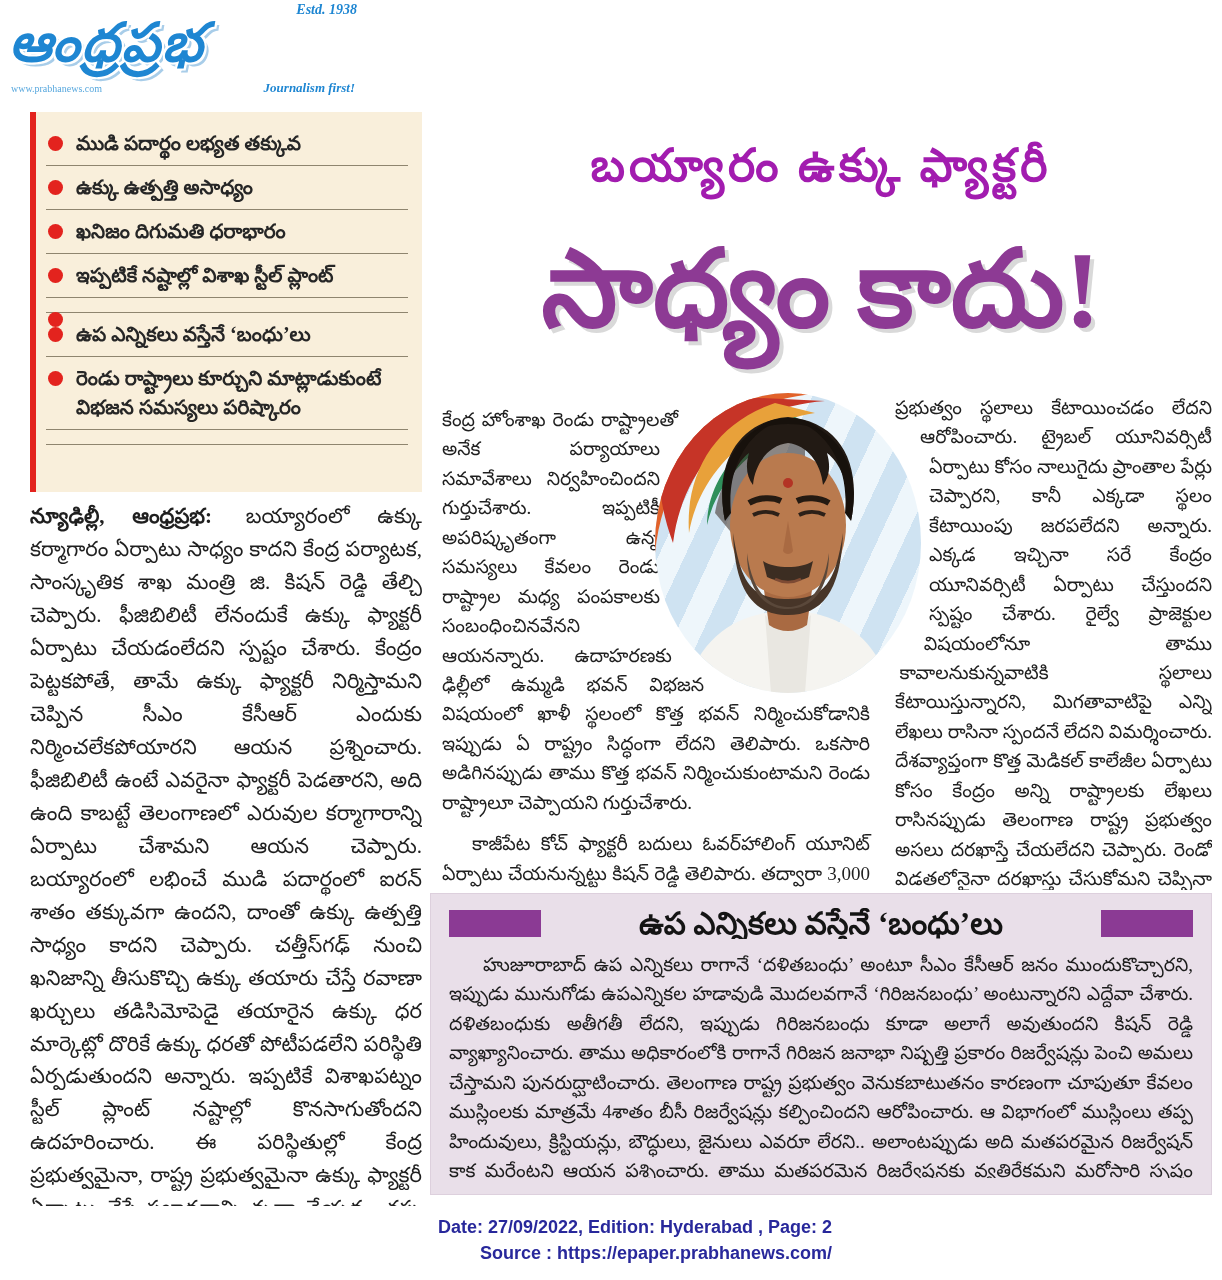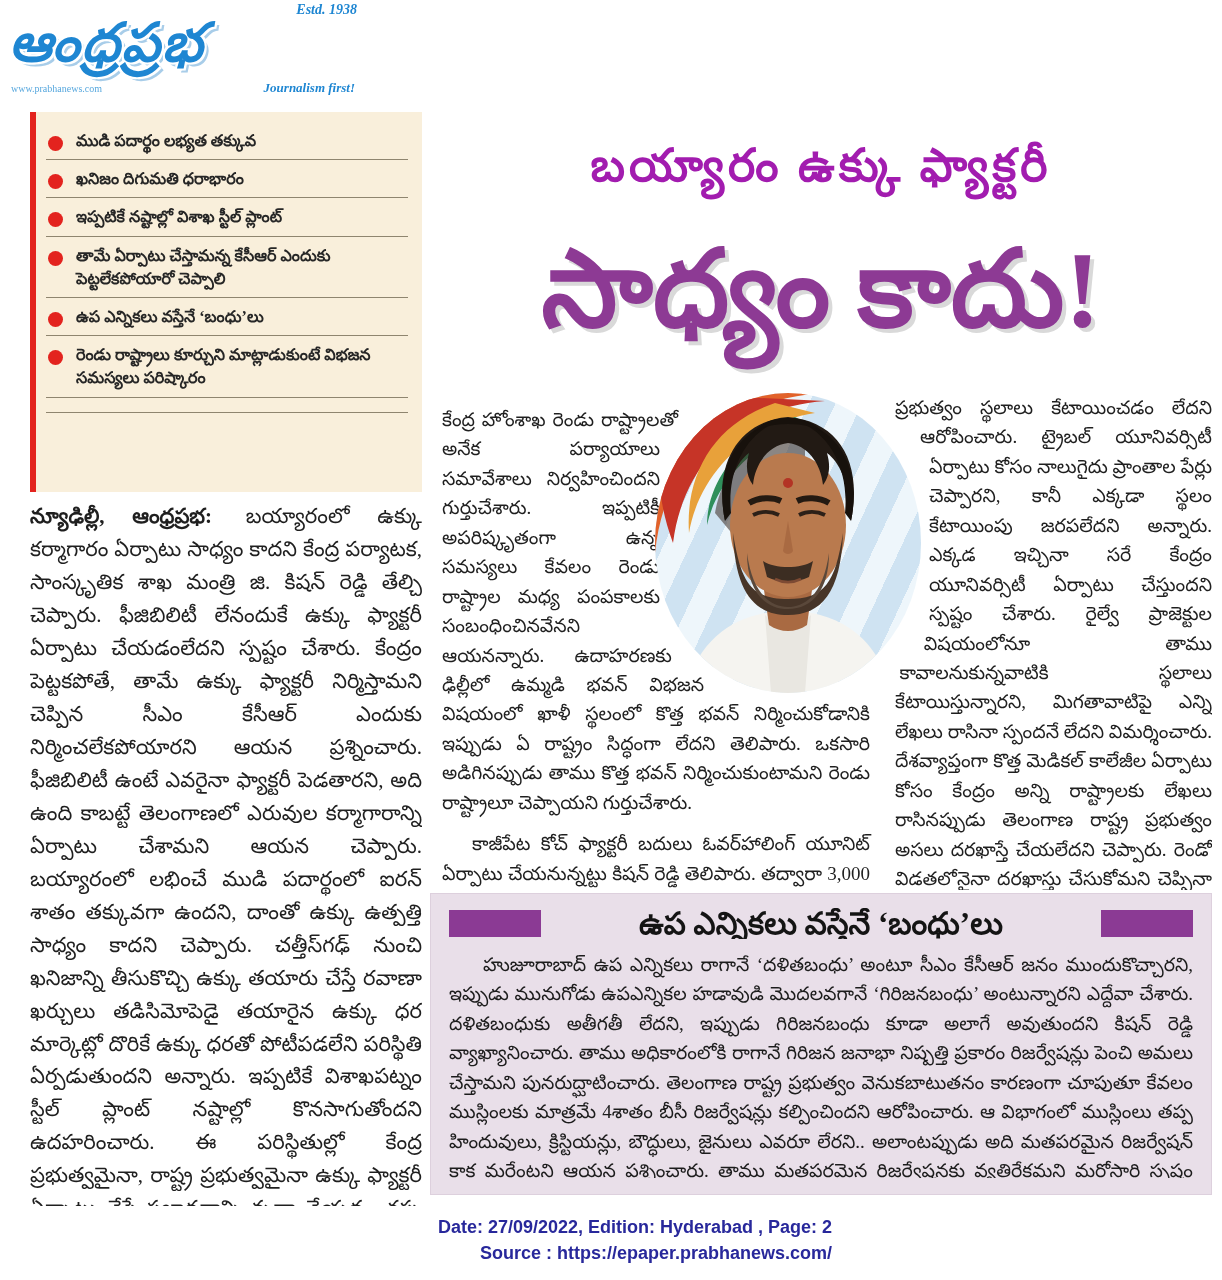--- a/index.html
+++ b/index.html
@@ -16,21 +16,21 @@
   .site{position:absolute;bottom:10px;left:2px;font-size:10px;color:#58a8de;}
   .tagline{position:absolute;bottom:8px;right:-6px;font-size:13px;font-style:italic;font-weight:bold;color:#1e86d2;}
 
   
   .hl-box{position:absolute;left:30px;top:112px;width:392px;height:380px;background:#f9efdb;
           border-left:6px solid #e3231e;padding:10px 14px 6px 10px;box-sizing:border-box;overflow:hidden;}
   .hl-box ul{list-style:none;margin:0;padding:0;}
   .hl-box li{position:relative;padding:7px 0 7px 30px;border-bottom:1px solid #8f8succ;}
   .hl-box li{border-bottom:1px solid #8f856f;}
   .hl-dot{position:absolute;left:2px;top:14px;width:15px;height:15px;border-radius:50%;background:#e3231e;}
-  .hl-text{font-size:16px;font-weight:600;color:#262626;line-height:1.45;}
+  .hl-text{font-size:20px;font-weight:600;color:#262626;line-height:1.45;}
 
   
   .lead-article{position:absolute;left:30px;top:500px;width:392px;height:706px;overflow:hidden;
                 font-size:21px;line-height:1.57;text-align:justify;}
   .lead-article p{margin:0;}
   .dateline{font-weight:bold;margin-right:6px;}
 
   
   .kicker{position:absolute;left:430px;top:138px;width:782px;text-align:center;font-size:46px;
           font-weight:600;color:#a21caf;letter-spacing:4px;line-height:1.2;overflow:hidden;height:78px;}
@@ -79,23 +79,24 @@
       <span class="estd">Estd. 1938</span>
       <div class="logo">ఆంధ్రప్రభ</div>
       <span class="site">www.prabhanews.com</span>
       <span class="tagline">Journalism first!</span>
     </div>
   </div>
 
   <div class="hl-box">
     <ul>
       <li><span class="hl-dot"></span><span class="hl-text">ముడి పదార్థం లభ్యత తక్కువ</span></li>
+      <li><span class="hl-dot"></span><span class="hl-text">ఉక్కు ఉత్పత్తి అసాధ్యం</span></li>
       <li><span class="hl-dot"></span><span class="hl-text">ఖనిజం దిగుమతి ధరాభారం</span></li>
       <li><span class="hl-dot"></span><span class="hl-text">ఇప్పటికే నష్టాల్లో విశాఖ స్టీల్ ప్లాంట్</span></li>
-      <li><span class="hl-dot"></span><span class="hl-text">తామే ఏర్పాటు చేస్తామన్న కేసీఆర్ ఎందుకు పెట్టలేకపోయారో చెప్పాలి</span></li>
+      <li><span class="hl-dot"></span></li>
       <li><span class="hl-dot"></span><span class="hl-text">ఉప ఎన్నికలు వస్తేనే ‘బంధు’లు</span></li>
       <li><span class="hl-dot"></span><span class="hl-text">రెండు రాష్ట్రాలు కూర్చుని మాట్లాడుకుంటే విభజన సమస్యలు పరిష్కారం</span></li>
       <li></li>
     </ul>
   </div>
 
   <div class="lead-article">
     <p><strong class="dateline">న్యూఢిల్లీ, ఆంధ్రప్రభ:</strong> <span>బయ్యారంలో ఉక్కు కర్మాగారం ఏర్పాటు సాధ్యం కాదని కేంద్ర పర్యాటక, సాంస్కృతిక శాఖ మంత్రి జి. కిషన్ రెడ్డి తేల్చి చెప్పారు. ఫీజిబిలిటీ లేనందుకే ఉక్కు ఫ్యాక్టరీ ఏర్పాటు చేయడంలేదని స్పష్టం చేశారు. కేంద్రం పెట్టకపోతే, తామే ఉక్కు ఫ్యాక్టరీ నిర్మిస్తామని చెప్పిన సీఎం కేసీఆర్ ఎందుకు నిర్మించలేకపోయారని ఆయన ప్రశ్నించారు. ఫీజిబిలిటీ ఉంటే ఎవరైనా ఫ్యాక్టరీ పెడతారని, అది ఉంది కాబట్టే తెలంగాణలో ఎరువుల కర్మాగారాన్ని ఏర్పాటు చేశామని ఆయన చెప్పారు. బయ్యారంలో లభించే ముడి పదార్థంలో ఐరన్ శాతం తక్కువగా ఉందని, దాంతో ఉక్కు ఉత్పత్తి సాధ్యం కాదని చెప్పారు. చత్తీస్‌గఢ్ నుంచి ఖనిజాన్ని తీసుకొచ్చి ఉక్కు తయారు చేస్తే రవాణా ఖర్చులు తడిసిమోపెడై తయారైన ఉక్కు ధర మార్కెట్లో దొరికే ఉక్కు ధరతో పోటీపడలేని పరిస్థితి ఏర్పడుతుందని అన్నారు. ఇప్పటికే విశాఖపట్నం స్టీల్ ప్లాంట్ నష్టాల్లో కొనసాగుతోందని ఉదహరించారు. ఈ పరిస్థితుల్లో కేంద్ర ప్రభుత్వమైనా, రాష్ట్ర ప్రభుత్వమైనా ఉక్కు ఫ్యాక్టరీ ఏర్పాటు చేస్తే ప్రజాధనాన్ని వృధా చేయడం తప్ప మరేమీ ఉండదని ఆయన వ్యాఖ్యానించారు. విశాఖపట్నం స్టీల్ ప్లాంట్ నష్టాల నేపధ్యంలో స్టీల్ ఆథారిటీ ఆఫ్ ఇండియాలో విలీనం ప్రతిపాదనలు వచ్చాయని, కానీ నష్టాలను సెయిల్ భరించడానికి సిద్ధంగా లేదని అన్నారు.</span></p>
 
   </div>

